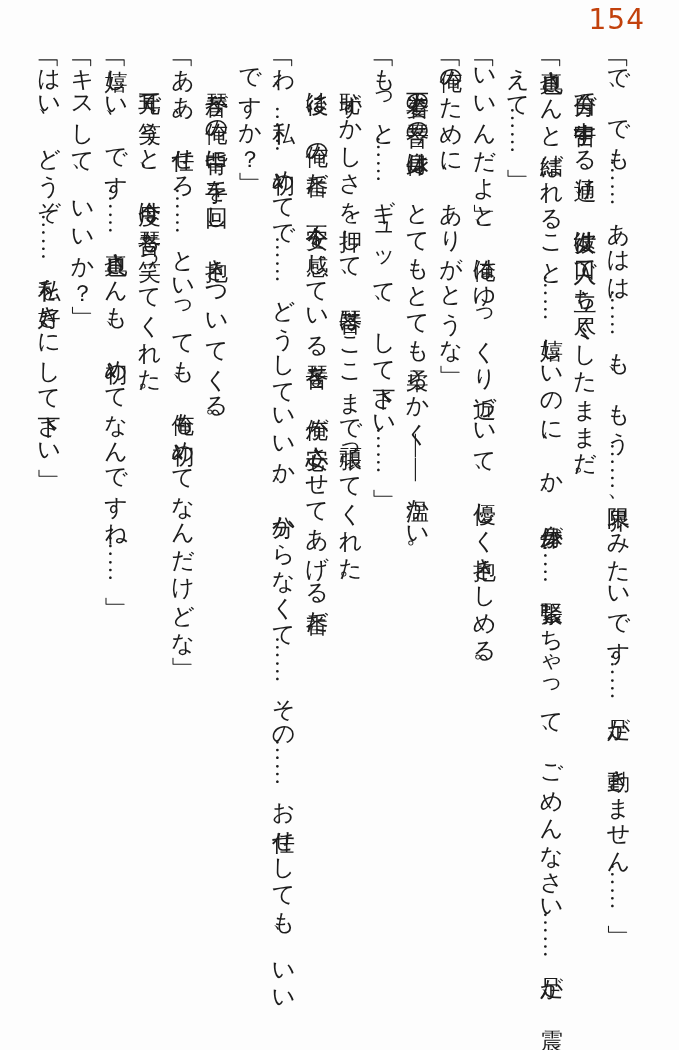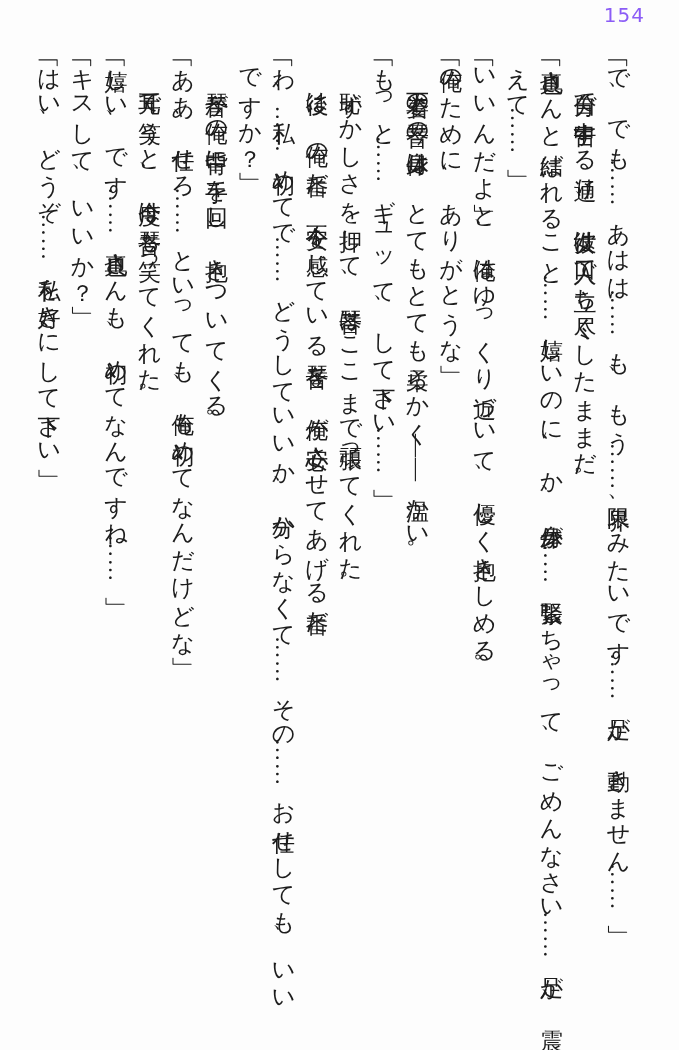--- a/index.html
+++ b/index.html
@@ -11,23 +11,23 @@
     height: 1050px;
     position: relative;
     overflow: hidden;
     background: #fdfdfd;
     font-family: "Liberation Serif", "DejaVu Serif", serif;
   }
   .page-number {
     position: absolute;
     top: 3px;
     right: 34px;
-    font-size: 20px;
+    font-size: 28px;
     letter-spacing: 1px;
-    color: #8b5cf6;
+    color: #c2410c;
     font-family: "DejaVu Sans", "Liberation Sans", sans-serif;
   }
   .text-body {
     position: absolute;
     top: 52px;
     right: 44px;
     height: 963px;
     writing-mode: vertical-rl;
     text-orientation: mixed;
     color: #1c1c1c;

